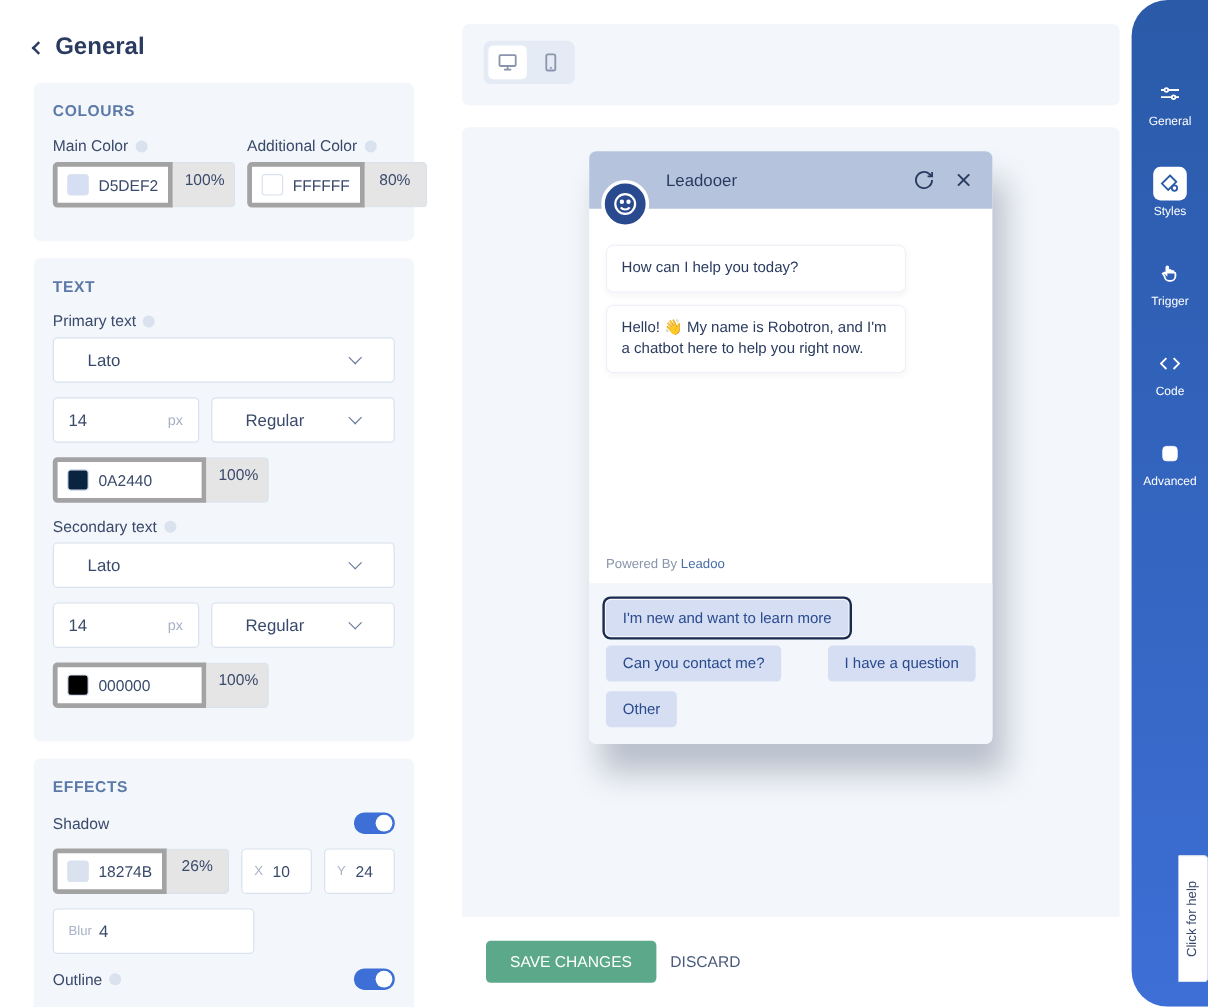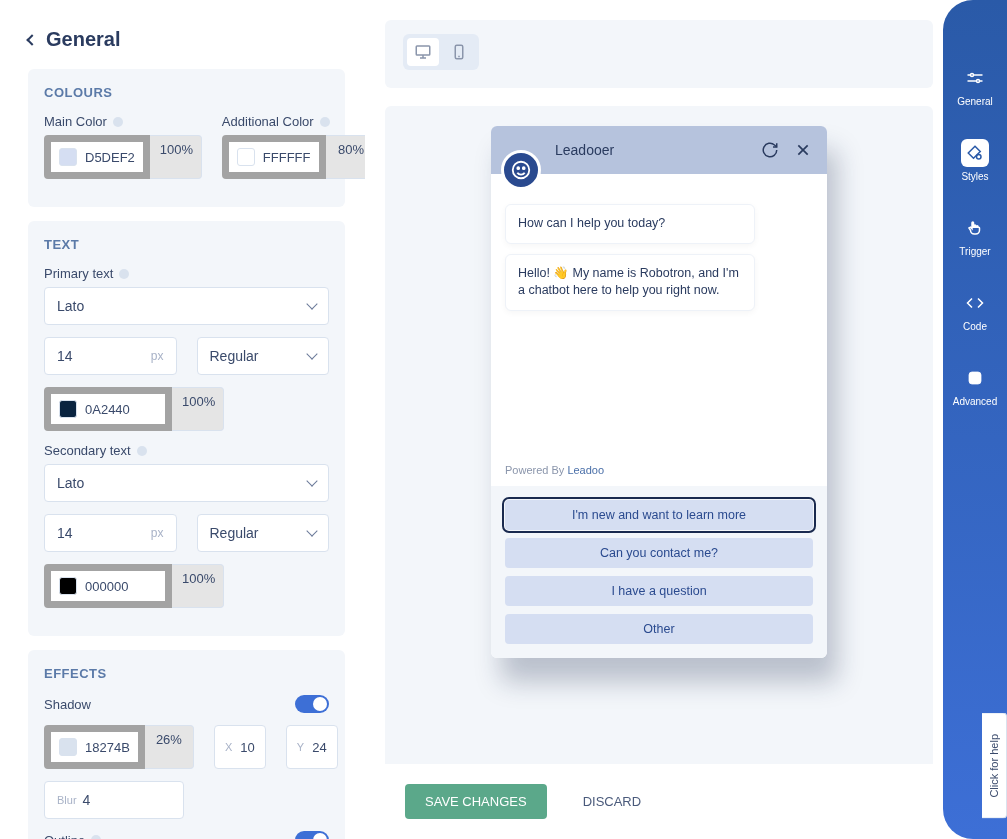--- a/index.html
+++ b/index.html
@@ -6,26 +6,26 @@
 body { background: #fff; display: flex; height: 839px; width: 1007px; overflow: hidden; color: #333; }
 .left-panel { width: 365px; padding: 10px 20px 0 28px; overflow-y: auto; }
 .left-panel::-webkit-scrollbar { width: 0; }
 .header-row { display: flex; align-items: center; gap: 10px; margin-bottom: 18px; margin-top: 18px; }
 .header-row .back { width: 8px; height: 8px; border-left: 2px solid #2a3b5f; border-bottom: 2px solid #2a3b5f; transform: rotate(45deg); cursor: pointer; }
 .header-row h2 { font-size: 20px; font-weight: 600; color: #2a3b5f; }
 .section { background: #f3f6fa; border-radius: 6px; padding: 16px; margin-bottom: 14px; }
 .section-title { color: #5b7aa8; font-size: 13px; font-weight: 600; letter-spacing: 0.5px; margin-bottom: 14px; }
 .label { font-size: 13px; color: #3a4a6b; font-weight: 500; margin-bottom: 6px; display: flex; align-items: center; gap: 6px; }
 .info-dot { width: 10px; height: 10px; border-radius: 50%; background: #d9e2ee; display: inline-block; }
-.row { display: flex; gap: 20px; margin-bottom: 12px; }
+.row { display: flex; gap: 10px; margin-bottom: 12px; }
 .color-group { display: flex; flex: 1; }
-.color-input { display: flex; align-items: center; border: 7px solid #a3a3a3; background: #fff; border-radius: 4px 0 0 4px; padding: 6px 8px; flex: 1; gap: 8px; font-size: 13px; color: #3a4a6b; }
+.color-input { display: flex; align-items: center; border: 4px solid #a3a3a3; background: #fff; border-radius: 4px 0 0 4px; padding: 6px 8px; flex: 1; gap: 8px; font-size: 13px; color: #3a4a6b; }
 .color-swatch { width: 18px; height: 18px; border-radius: 3px; border: 1px solid #d9e2ee; }
 .percent-input { border: 1px solid #d9e2ee; border-left: none; background: #e5e5e5; border-radius: 0 4px 4px 0; padding: 6px 10px; font-size: 13px; color: #3a4a6b; width: 52px; text-align: center; }
-.select { border: 1px solid #d9e2ee; background: #fff; border-radius: 4px; padding: 10px 12px; font-size: 14px; color: #3a4a6b; display: flex; justify-content: space-between; align-items: center; cursor: pointer; flex: 1; }
+.select { border: 1px solid #d9e2ee; background: #fff; border-radius: 4px; padding: 10px 28px; font-size: 14px; color: #3a4a6b; display: flex; justify-content: space-between; align-items: center; cursor: pointer; flex: 1; }
 .chevron { width: 8px; height: 8px; border-right: 1.5px solid #6b7a99; border-bottom: 1.5px solid #6b7a99; transform: rotate(45deg); margin-top: -4px; }
 .text-input { border: 1px solid #d9e2ee; background: #fff; border-radius: 4px; padding: 10px 12px; font-size: 14px; color: #3a4a6b; display: flex; align-items: center; gap: 6px; }
 .unit { color: #a8b2c7; font-size: 12px; margin-left: auto; }
 .toggle-row { display: flex; justify-content: space-between; align-items: center; margin-bottom: 12px; }
 .toggle { width: 34px; height: 18px; background: #3d6fd6; border-radius: 10px; position: relative; cursor: pointer; }
 .toggle::after { content: ''; position: absolute; right: 2px; top: 2px; width: 14px; height: 14px; background: #fff; border-radius: 50%; }
 .xy-input { border: 1px solid #d9e2ee; background: #fff; border-radius: 4px; padding: 8px 10px; font-size: 13px; color: #3a4a6b; display: flex; gap: 8px; width: 68px; align-items: center; }
 .xy-label { color: #a8b2c7; font-size: 11px; }
 
 .middle-panel { flex: 1; padding: 20px 0 0 20px; display: flex; flex-direction: column; position: relative; }
@@ -40,25 +40,25 @@
 .preview-area { background: #f3f6fa; border-radius: 6px; margin-top: 18px; margin-right: 10px; flex: 1; display: flex; justify-content: center; align-items: flex-start; padding-top: 20px; overflow: hidden; }
 .chat-widget { width: 336px; background: #fff; border-radius: 6px; box-shadow: 10px 24px 26px rgba(24,39,75,0.26); overflow: visible; position: relative; }
 .chat-header { background: #b6c3dd; border-radius: 6px 6px 0 0; height: 48px; display: flex; align-items: center; padding: 0 16px 0 64px; justify-content: space-between; }
 .chat-title { color: #2a3b5f; font-size: 14px; font-weight: 500; }
 .chat-header-icons { display: flex; gap: 16px; align-items: center; }
 .chat-avatar { position: absolute; left: 10px; top: 24px; width: 40px; height: 40px; border-radius: 50%; background: #2a4a8f; border: 3px solid #fff; display: flex; align-items: center; justify-content: center; }
 .chat-body { padding: 30px 14px 14px; min-height: 290px; }
 .chat-msg { background: #fff; border: 1px solid #eef2f8; border-radius: 6px; padding: 10px 12px; font-size: 12.5px; color: #2a3b5f; margin-bottom: 10px; max-width: 250px; box-shadow: 0 2px 6px rgba(0,0,0,0.04); line-height: 1.4; }
 .powered { font-size: 11px; color: #8a95ab; padding: 0 14px 10px; }
 .powered a { color: #4a6fa8; text-decoration: none; }
-.chat-options { background: #f3f6fa; padding: 14px; display: flex; flex-wrap: wrap; gap: 8px; justify-content: space-between; border-radius: 0 0 6px 6px; flex-direction: column; }
+.chat-options { background: #f3f6fa; padding: 14px; display: flex; flex-wrap: wrap; gap: 8px; justify-content: space-between; border-radius: 0 0 6px 6px; }
 .chat-option { background: #d5def2; color: #2a4a8f; font-size: 12.5px; padding: 8px 14px; border-radius: 4px; cursor: pointer; border: none; }
 .chat-option.selected { outline: 2px solid #1a2a4f; outline-offset: 1px; }
 
-.footer { position: absolute; bottom: 0; left: 0; right: 0; padding: 20px 40px; display: flex; gap: 36px; background: #fff; }
+.footer { position: absolute; bottom: 0; left: 0; right: 0; padding: 20px 40px; display: flex; gap: 12px; background: #fff; }
 .btn-save { background: #5ba88a; color: #fff; border: none; padding: 10px 20px; border-radius: 4px; font-size: 13px; font-weight: 500; cursor: pointer; }
 .btn-discard { background: none; border: none; color: #4a5a7b; font-size: 13px; cursor: pointer; font-weight: 500; }
 
 .right-rail { width: 64px; background: linear-gradient(180deg, #2a5aa8 0%, #3d6fd6 100%); border-radius: 30px 0 0 30px; display: flex; flex-direction: column; align-items: center; padding-top: 60px; gap: 24px; position: relative; }
 .rail-item { display: flex; flex-direction: column; align-items: center; gap: 4px; color: #fff; font-size: 10px; cursor: pointer; width: 100%; padding: 4px 0; }
 .rail-icon { width: 28px; height: 28px; border-radius: 6px; display: flex; align-items: center; justify-content: center; }
 .rail-item.active .rail-icon { background: #fff; }
 .rail-item.active .rail-icon svg { stroke: #2a5aa8; }
 .help-tab { position: absolute; bottom: 20px; right: 0; background: #fff; border: 1px solid #d9e2ee; border-right: none; border-radius: 4px 0 0 4px; padding: 20px 6px; writing-mode: vertical-rl; font-size: 11px; color: #3a4a6b; cursor: pointer; transform: rotate(180deg); }
 </style>
@@ -184,21 +184,21 @@
       <div class="xy-input">
           <span class="xy-label">X</span>
           <span>10</span>
         </div>
       <div class="xy-input">
           <span class="xy-label">Y</span>
           <span>24</span>
         </div>
     </div>
     <div class="row">
-      <div class="text-input" style="width:140px">
+      <div class="text-input" style="width:168px">
           <span class="xy-label">Blur</span>
           <span>4</span>
         </div>
     </div>
     <div class="toggle-row">
       <span class="label" style="margin:0">
           <span>Outline</span>
           <span class="info-dot"></span>
         </span>
       <div class="toggle"></div>

